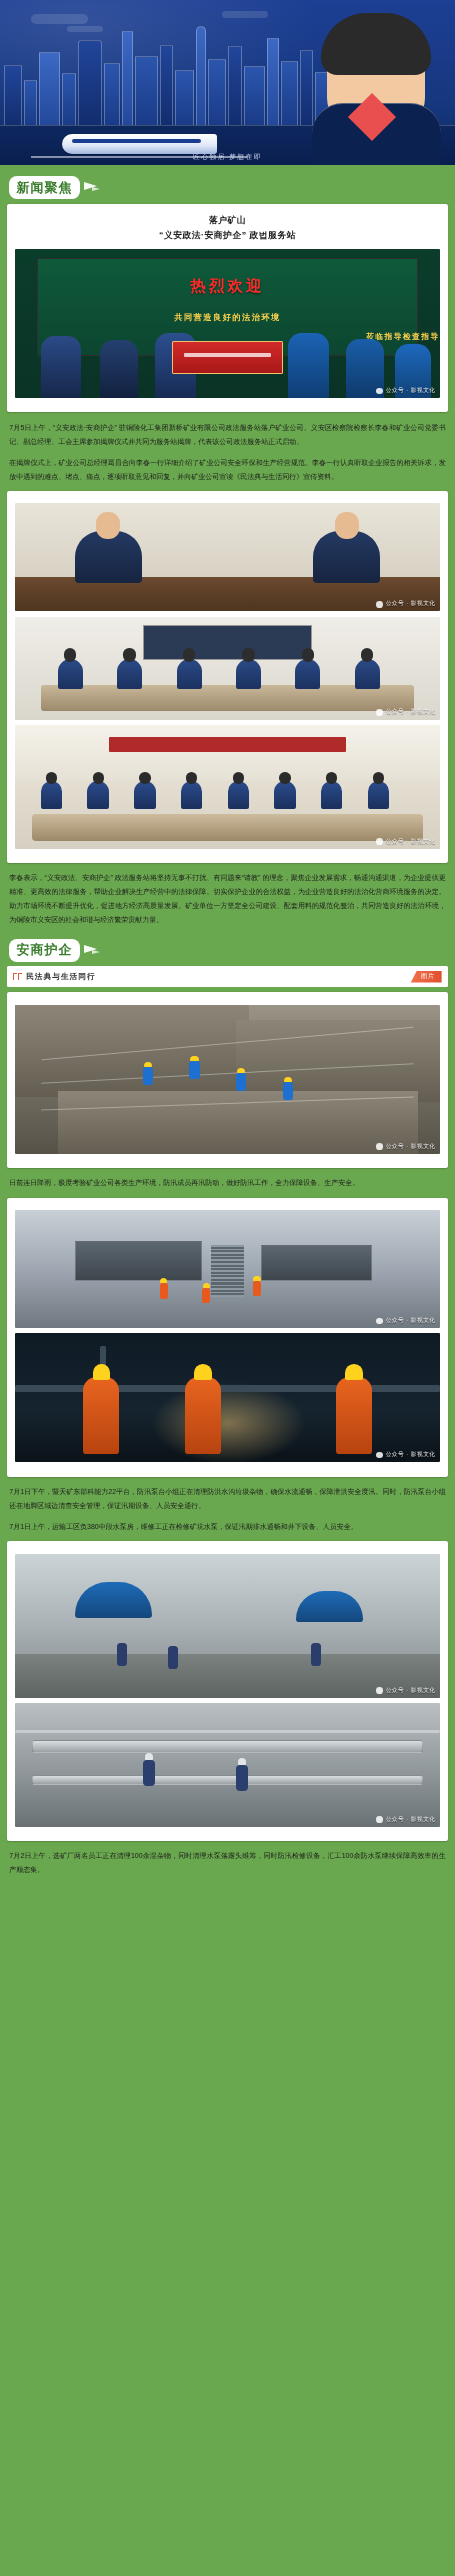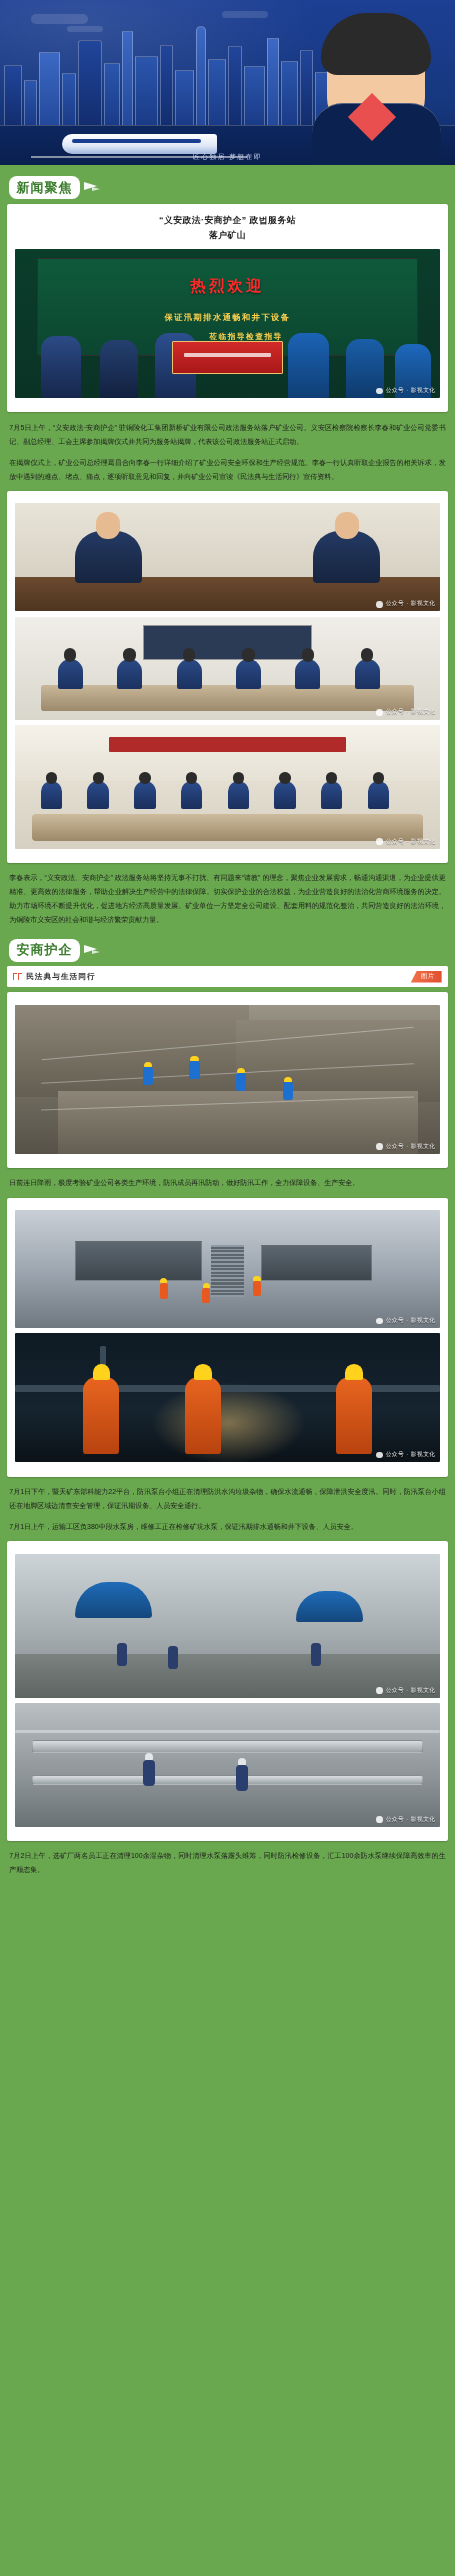--- a/index.html
+++ b/index.html
@@ -146,21 +146,21 @@
   .ph-ceremony .bigred {
     position:absolute; left:0; top:18%; width:100%; text-align:center;
     color:#ff2a2a; font-size:15.5px; font-weight:bold; letter-spacing:3.1px;
     text-shadow:0 1px 2.1px rgba(0,0,0,.5);
   }
   .ph-ceremony .subred {
     position:absolute; left:0; top:42%; width:100%; text-align:center;
     color:#ffd24d; font-size:8.2px; font-weight:bold; letter-spacing:1.5px;
   }
   .ph-ceremony .subred2 {
-    position:absolute; left:0; top:56%; width:100%; text-align:center;
+    position:absolute; left:0; top:56%; width:100%; text-align:right;
     color:#ffd24d; font-size:7.7px; font-weight:bold; letter-spacing:1.5px;padding-left:37px;
   }
   .ph-ceremony .person {
     position:absolute; bottom:0; border-radius:13.4px 13.4px 0 0;
   }
   .ph-ceremony .plaque {
     position:absolute; left:37%; bottom:16%; width:26%; height:22%;
     background:linear-gradient(180deg,#d22a2a 0%,#a81818 100%);
     border:1.5px solid #f0c36a; border-radius:1px;
   }
@@ -397,28 +397,28 @@
     <div class="sec-label">
       <span class="tag-pill">新闻聚焦</span>
       <span class="paper-plane">
         <span class="pp1"></span>
           <span class="pp2"></span>
       </span>
     </div>
 
     <div class="card">
       <div class="headline">
+        <span class="ln">落户矿山</span>
         <span class="ln">“义安政法·安商护企” 政법服务站</span>
-        <span class="ln">落户矿山</span>
       </div>
 
       <div class="photo ph-ceremony">
         <div class="screenwall"></div>
         <div class="bigred">热烈欢迎</div>
-        <div class="subred">保证汛期排水通畅和井下设备</div>
+        <div class="subred">共同营造良好的法治环境</div>
         <div class="subred2">莅临指导检查指导</div>
         <div class="person" style="left:6%;  width:40px; height:62px; background:linear-gradient(180deg,#2b4a86 0%,#16274b 100%);"></div>
         <div class="person" style="left:20%; width:38px; height:58px; background:linear-gradient(180deg,#24406f 0%,#12203f 100%);"></div>
         <div class="person" style="left:33%; width:41px; height:65px; background:linear-gradient(180deg,#2c4f8f 0%,#172b54 100%);"></div>
         <div class="plaque"></div>
         <div class="person" style="right:26%;width:41px; height:65px; background:linear-gradient(180deg,#1b63b5 0%,#0f3e74 100%);"></div>
         <div class="person" style="right:13%;width:38px; height:59px; background:linear-gradient(180deg,#1a5ea8 0%,#0e3a6c 100%);"></div>
         <div class="person" style="right:2%; width:36px; height:54px; background:linear-gradient(180deg,#1d68bd 0%,#104278 100%);"></div>
         <div class="wm">
           <span class="wm-dot"></span>

